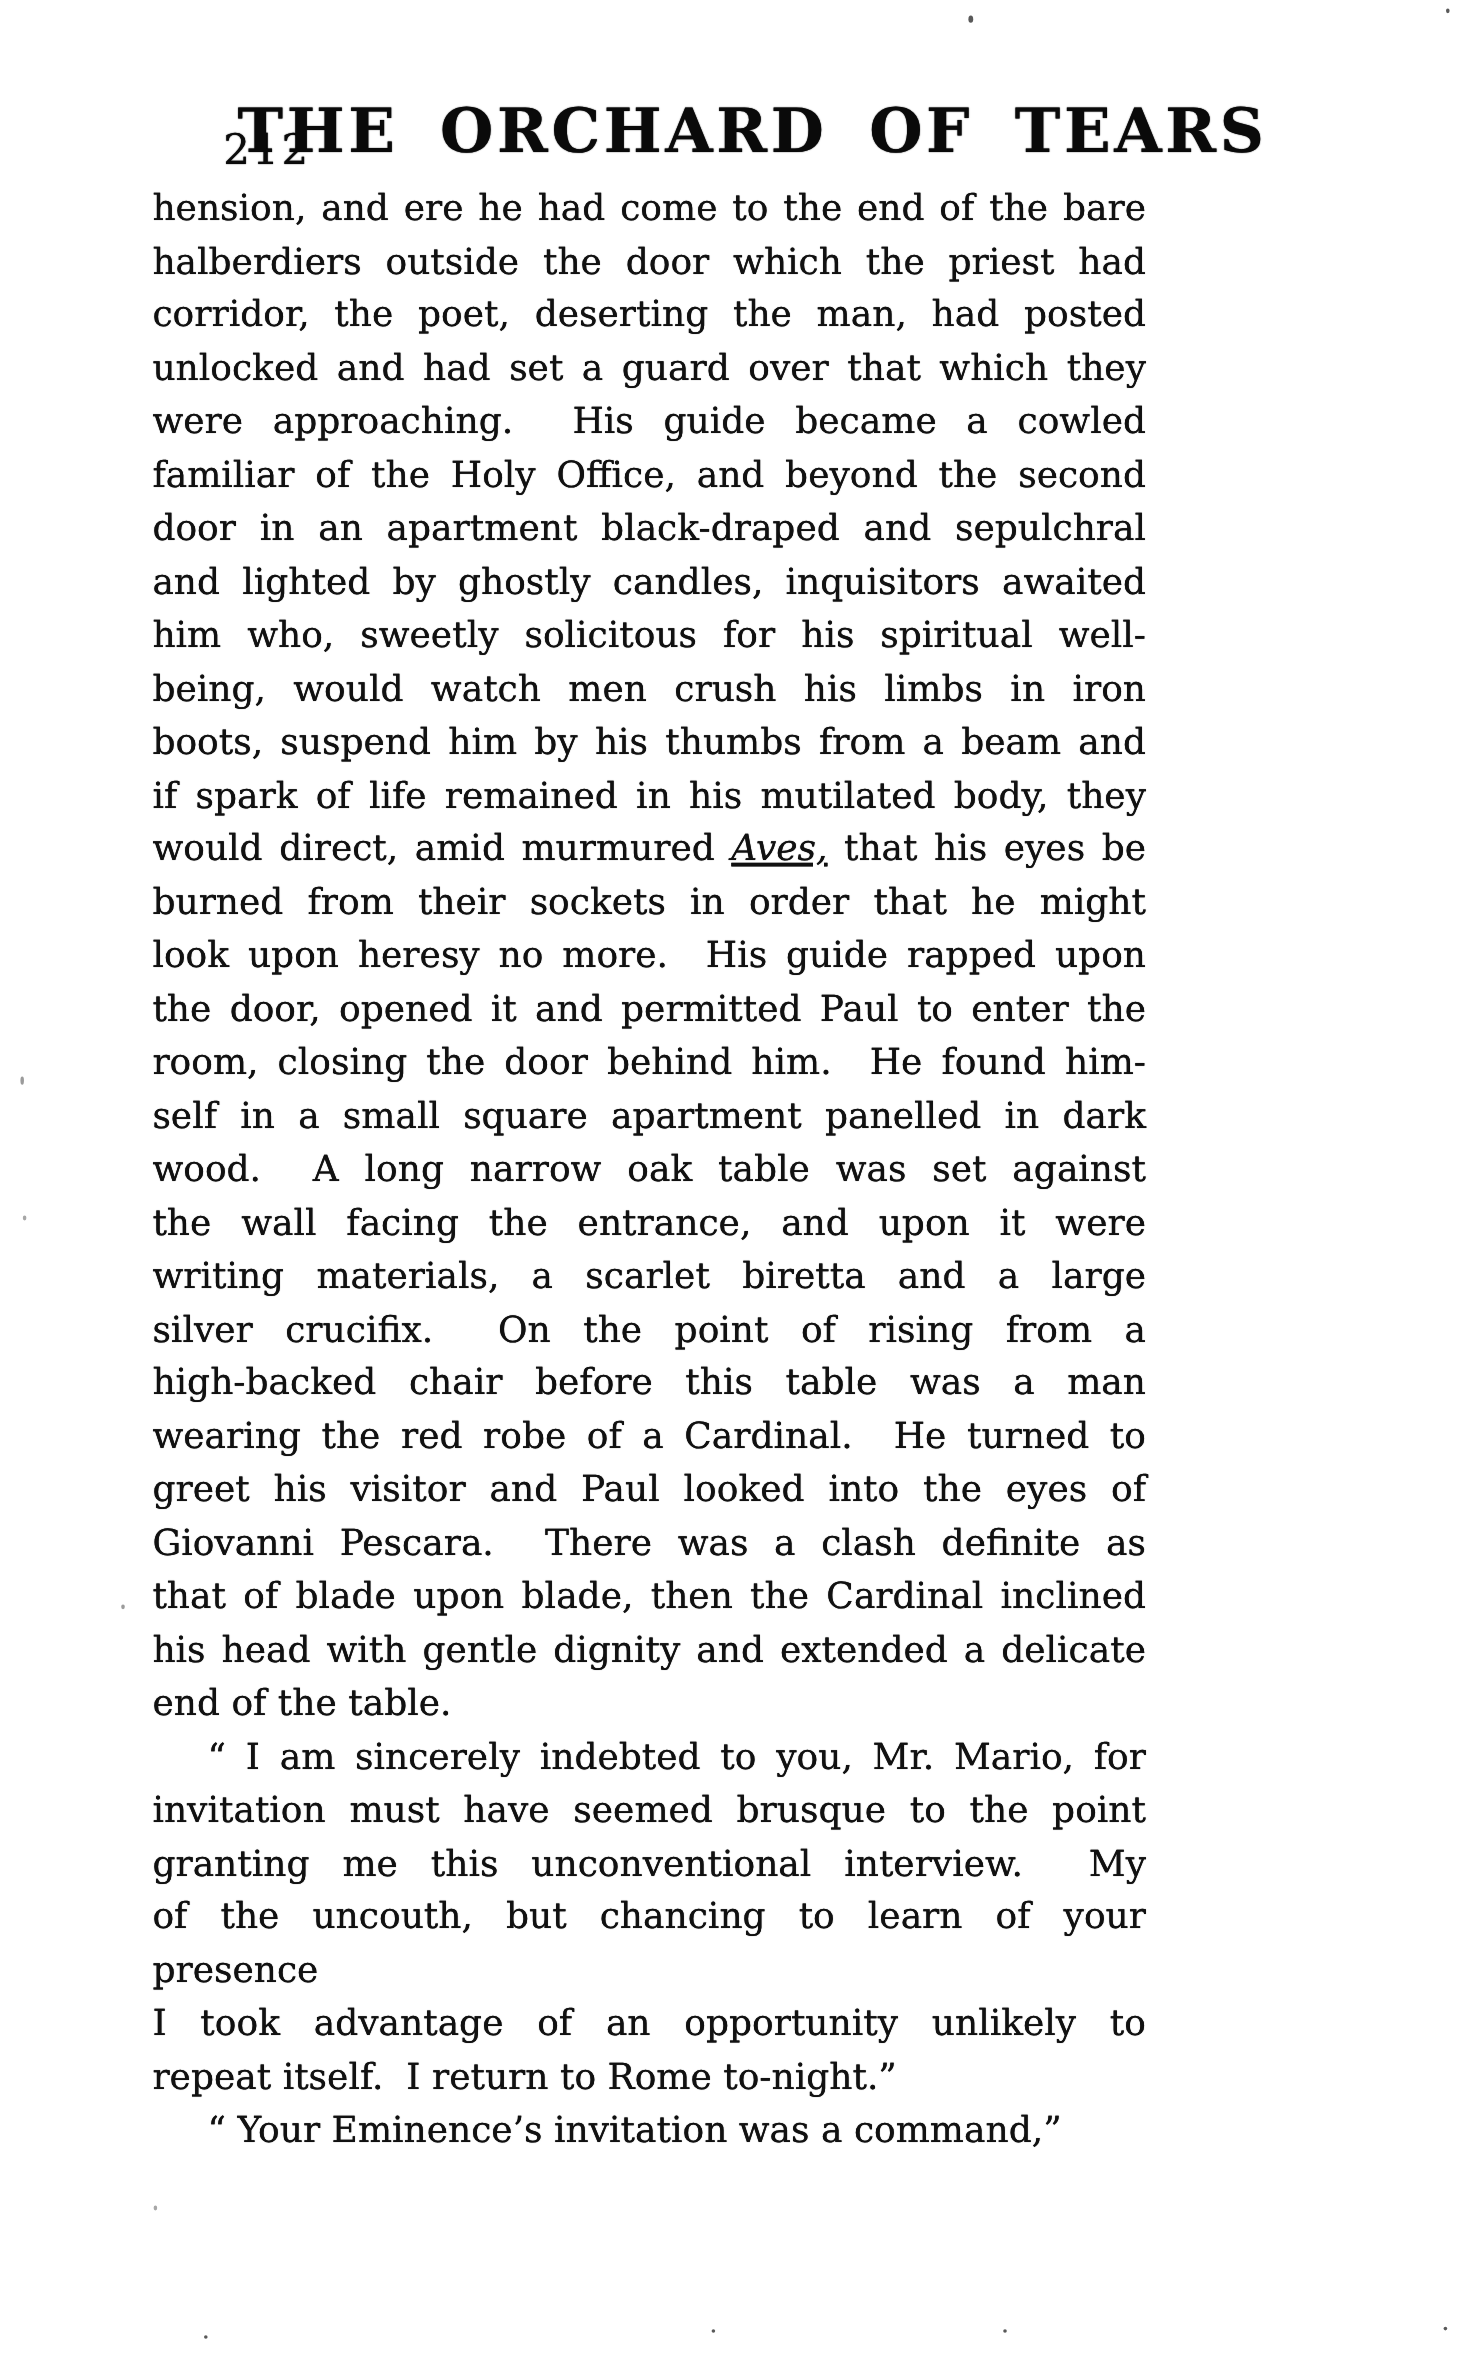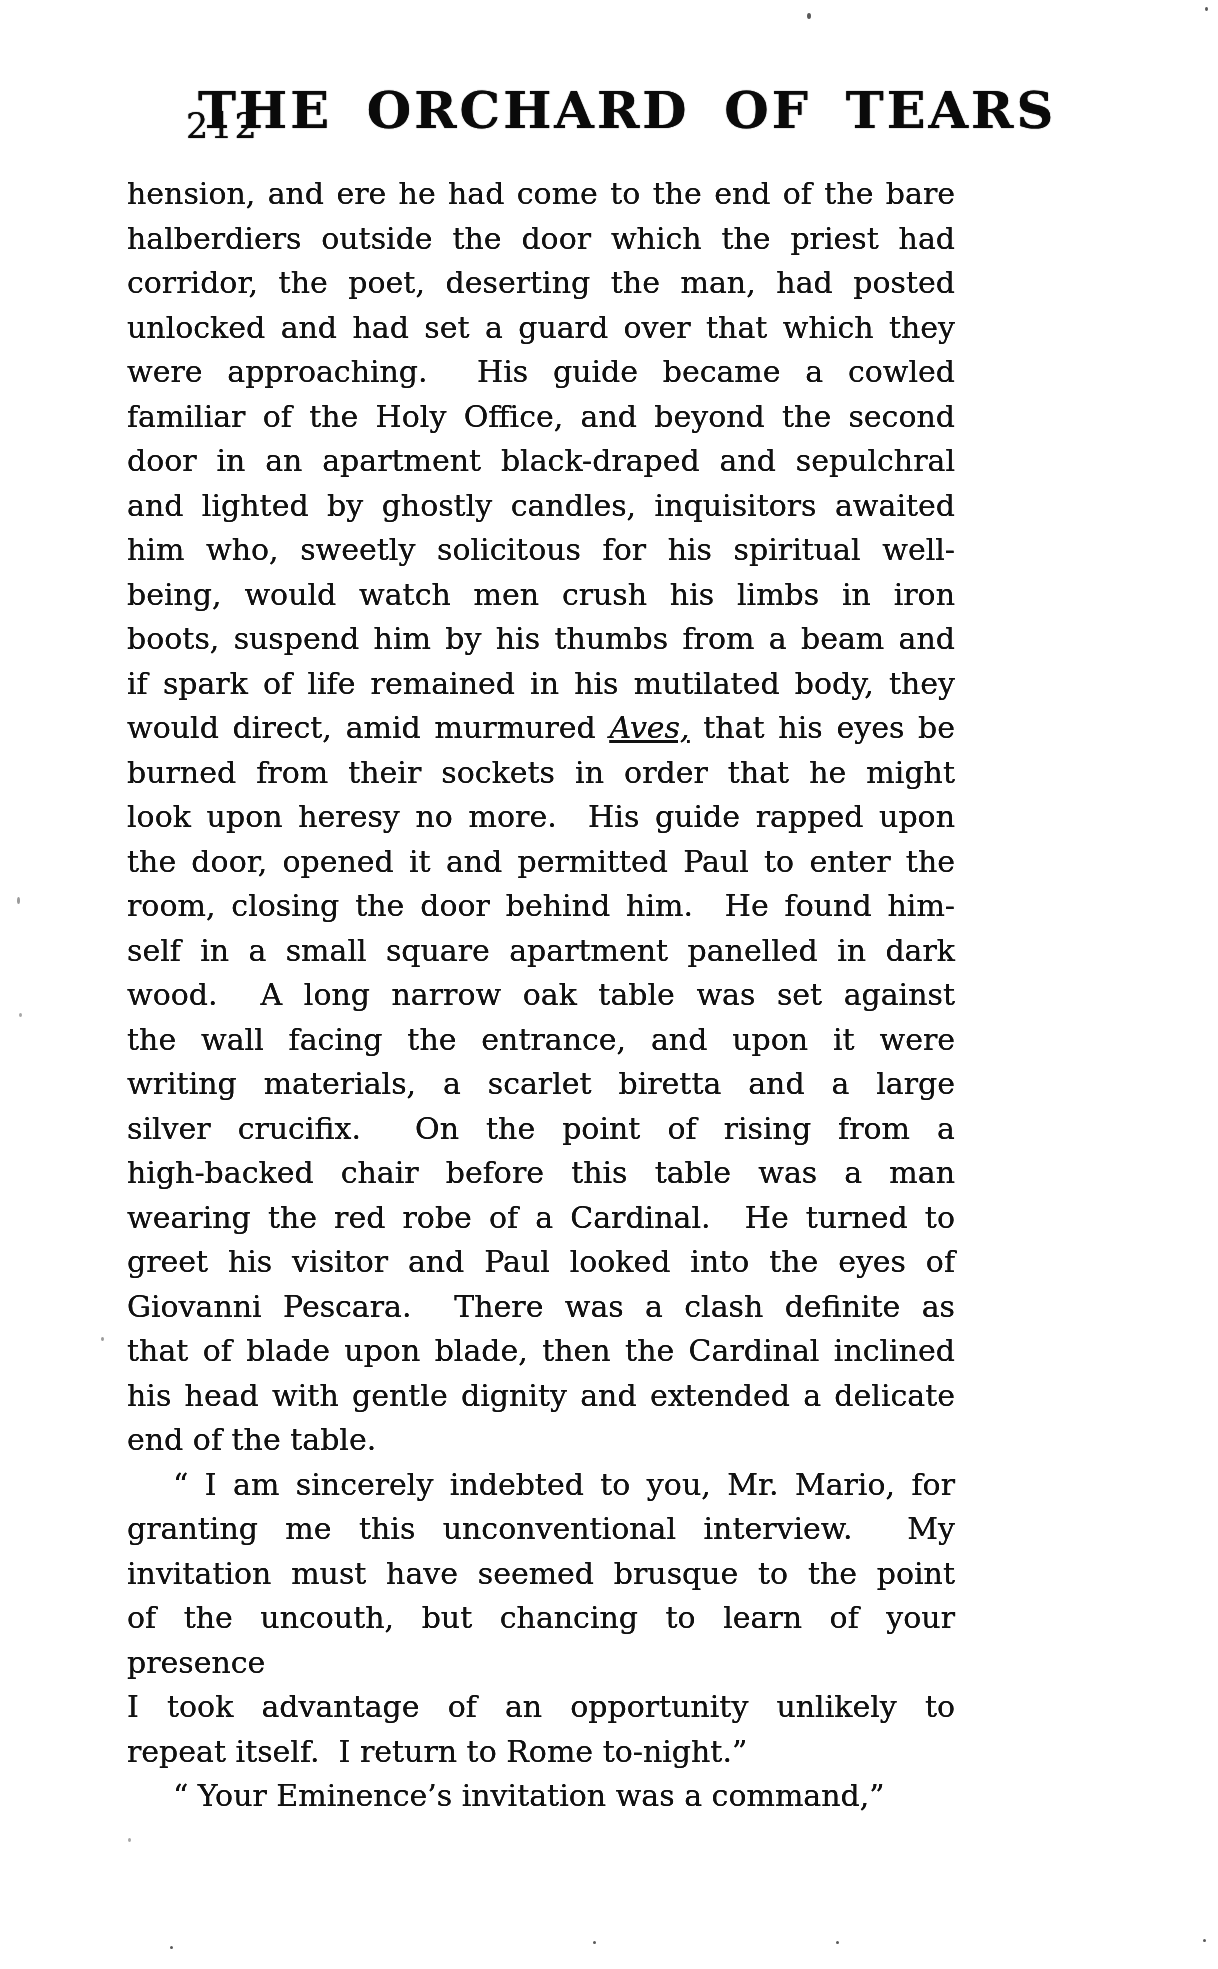--- a/index.html
+++ b/index.html
@@ -32,21 +32,21 @@
     font-size: 51px;
     font-weight: bold;
     letter-spacing: 3px;
     word-spacing: 14px;
     white-space: nowrap;
     color: #0a0a0a;
     text-shadow: 0 0 1px #000;
   }
   .page-text {
     position: absolute;
-    left: 127px; top: 172px;
+    left: 127px; top: 152px;
     width: 828px;
     font-size: 30px;
     line-height: 44.5px;
     color: #111;
     text-shadow: 0 0 0.6px #000;
   }
   .line {
     text-align: justify;
     text-align-last: justify;
     -moz-text-align-last: justify;
@@ -98,22 +98,22 @@
       <div class="line">writing materials, a scarlet biretta and a large</div>
       <div class="line">silver crucifix.  On the point of rising from a</div>
       <div class="line">high-backed chair before this table was a man</div>
       <div class="line">wearing the red robe of a Cardinal.  He turned to</div>
       <div class="line">greet his visitor and Paul looked into the eyes of</div>
       <div class="line">Giovanni Pescara.  There was a clash definite as</div>
       <div class="line">that of blade upon blade, then the Cardinal inclined</div>
       <div class="line">his head with gentle dignity and extended a delicate</div>
       <div class="line last">end of the table.</div>
       <div class="line indent">“ I am sincerely indebted to you, Mr. Mario, for</div>
+      <div class="line">invitation must have seemed brusque to the point</div>
       <div class="line">granting me this unconventional interview.  My</div>
-      <div class="line">invitation must have seemed brusque to the point</div>
       <div class="line">of the uncouth, but chancing to learn of your presence</div>
       <div class="line">I took advantage of an opportunity unlikely to</div>
       <div class="line last">repeat itself.  I return to Rome to-night.”</div>
       <div class="line last indent">“ Your Eminence’s invitation was a command,”</div>
     </div>
 
   <div class="speck" style="left:807px; top:13px;  width:4px; height:6px;"></div>
   <div class="speck" style="left:1205px;top:7px;   width:3px; height:4px;"></div>
   <div class="speck" style="left:17px;  top:897px; width:3px; height:7px; opacity:.45;"></div>
   <div class="speck" style="left:19px;  top:1013px;width:3px; height:4px; opacity:.4;"></div>

